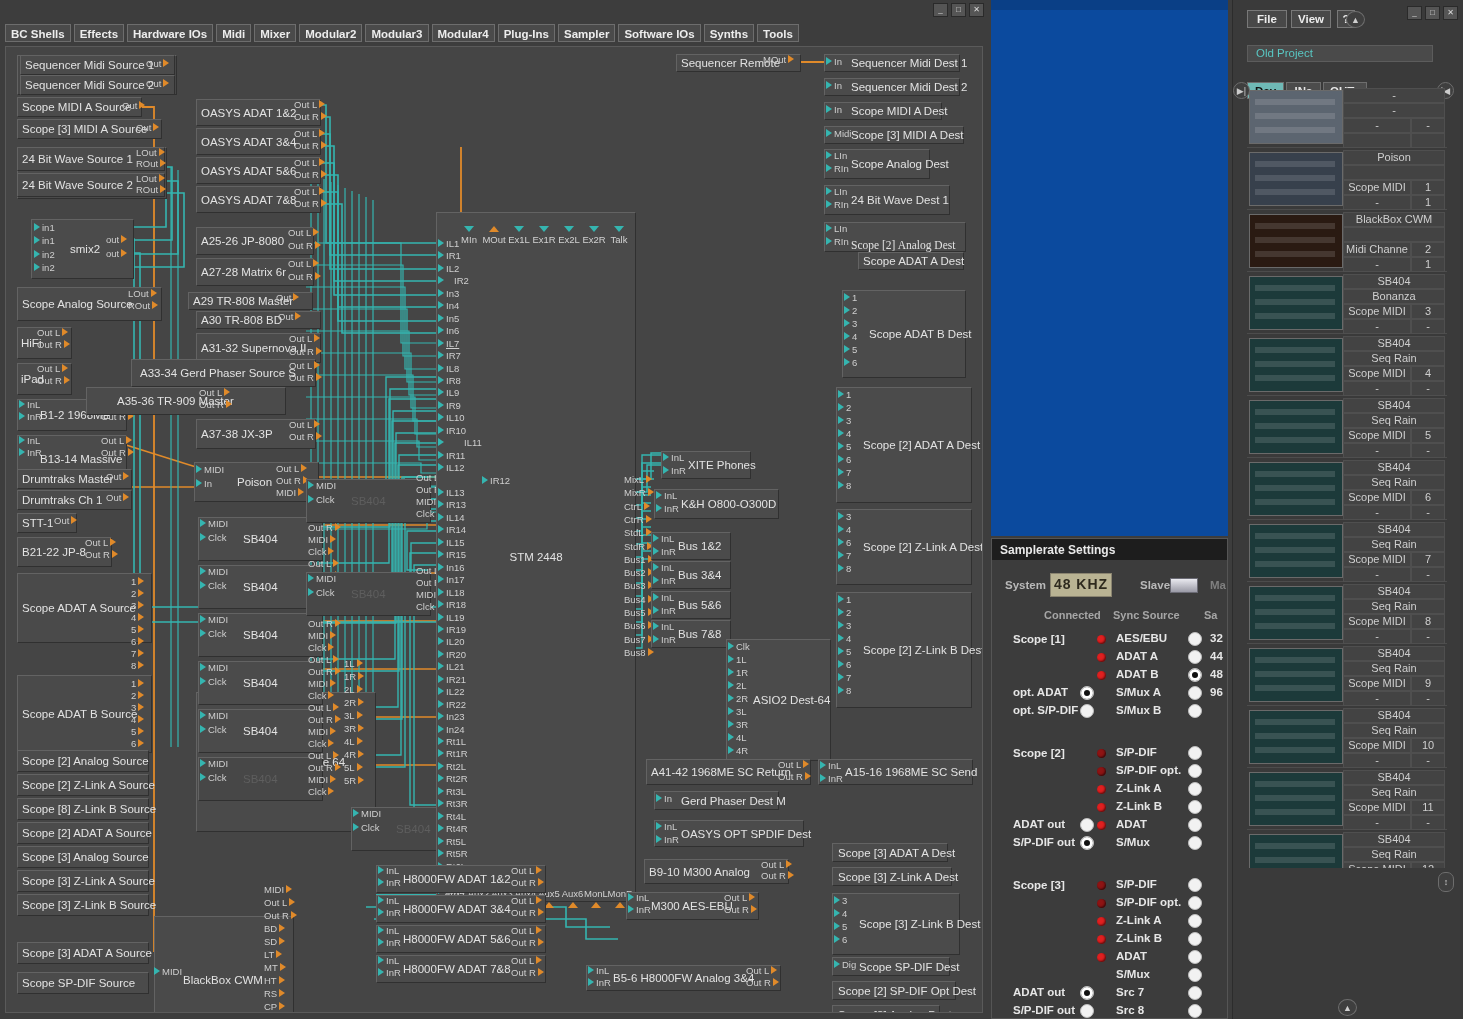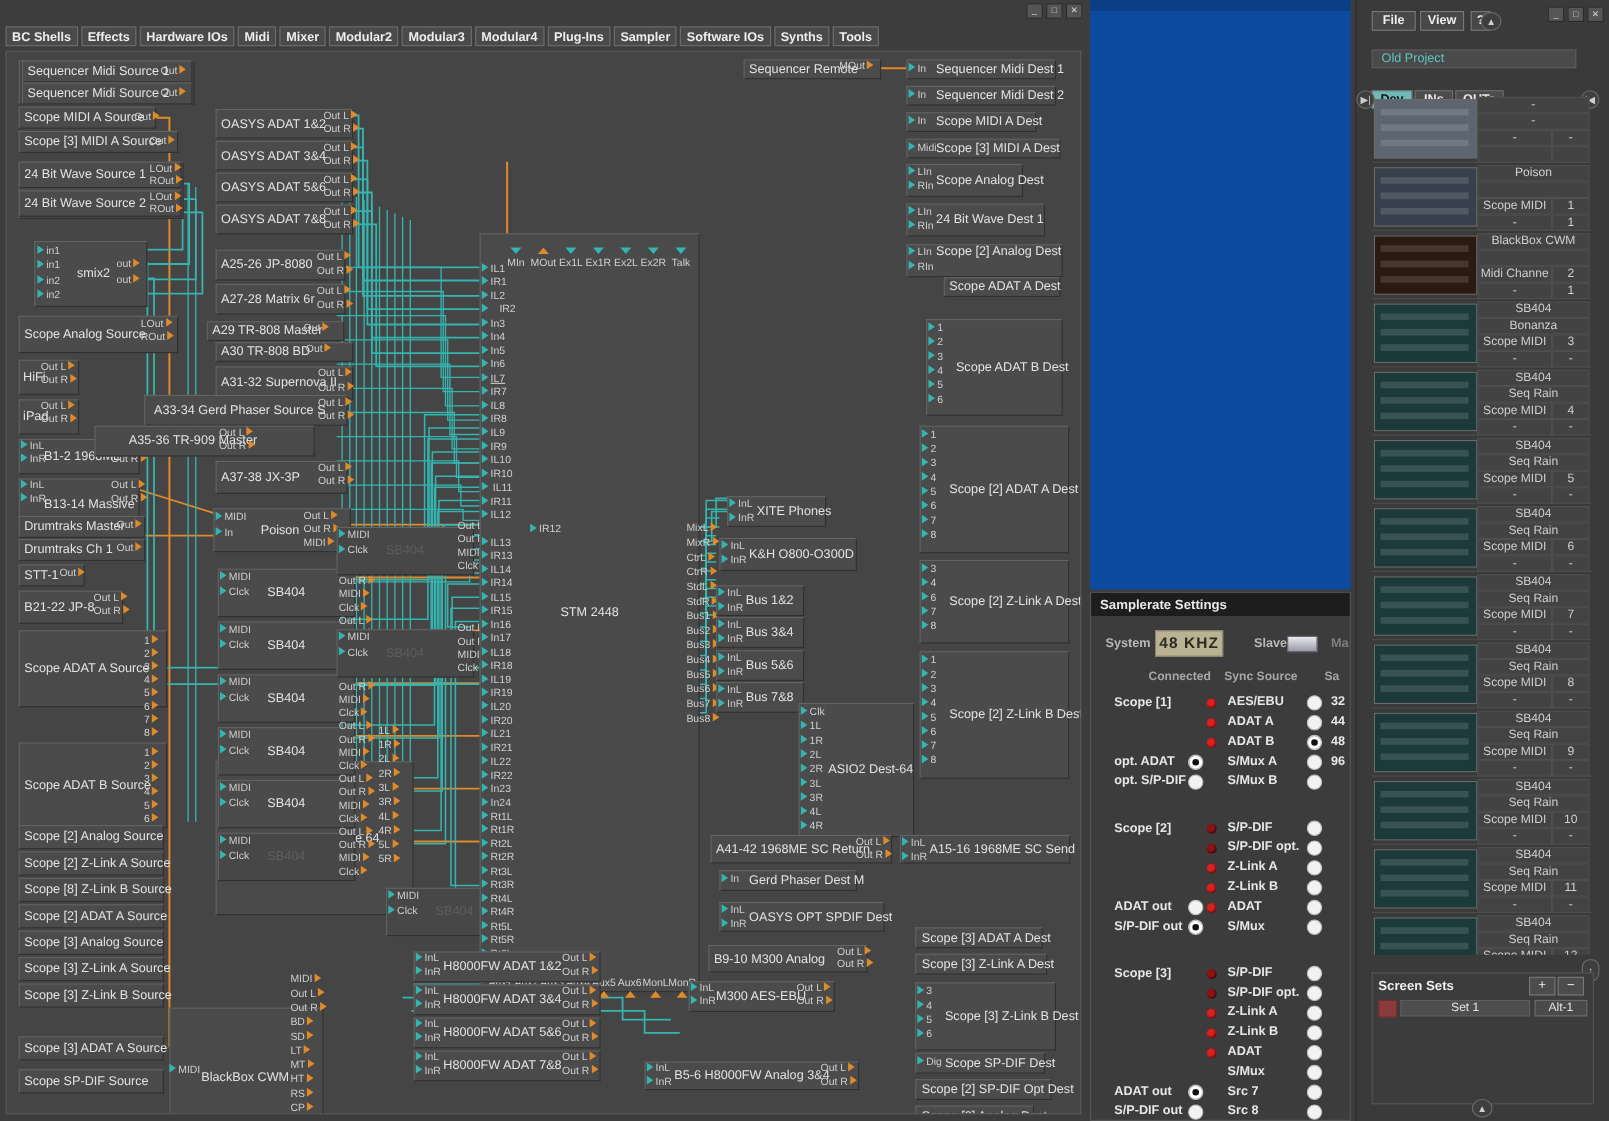--- a/index.html
+++ b/index.html
@@ -532,21 +532,21 @@
           <div class="port" style="left: 432px; top: 266.7px;"><span class="tri in"></span><span style="margin-left: 2px;">In5</span></div>
           <div class="port" style="left: 432px; top: 279.15px;"><span class="tri in"></span><span style="margin-left: 2px;">In6</span></div>
           <div class="port" style="left: 432px; top: 291.6px;"><span class="tri in"></span><span style="margin-left: 2px; text-decoration: underline;">IL7</span></div>
           <div class="port" style="left: 432px; top: 304.05px;"><span class="tri in"></span><span style="margin-left: 2px;">IR7</span></div>
           <div class="port" style="left: 432px; top: 316.5px;"><span class="tri in"></span><span style="margin-left: 2px;">IL8</span></div>
           <div class="port" style="left: 432px; top: 328.95px;"><span class="tri in"></span><span style="margin-left: 2px;">IR8</span></div>
           <div class="port" style="left: 432px; top: 341.4px;"><span class="tri in"></span><span style="margin-left: 2px;">IL9</span></div>
           <div class="port" style="left: 432px; top: 353.85px;"><span class="tri in"></span><span style="margin-left: 2px;">IR9</span></div>
           <div class="port" style="left: 432px; top: 366.3px;"><span class="tri in"></span><span style="margin-left: 2px;">IL10</span></div>
           <div class="port" style="left: 432px; top: 378.75px;"><span class="tri in"></span><span style="margin-left: 2px;">IR10</span></div>
-          <div class="port" style="left: 432px; top: 391.2px;"><span class="tri in"></span><span style="margin-left: 4px;">IL11</span></div>
+          <div class="port" style="left: 432px; top: 391.2px;"><span class="tri in"></span><span style="margin-left: 20px;">IL11</span></div>
           <div class="port" style="left: 432px; top: 403.65px;"><span class="tri in"></span><span style="margin-left: 2px;">IR11</span></div>
           <div class="port" style="left: 432px; top: 416.1px;"><span class="tri in"></span><span style="margin-left: 2px;">IL12</span></div>
           <div class="port" style="left: 432px; top: 428.55px; padding-left: 44px;"><span class="tri in"></span><span style="margin-left: 2px;">IR12</span></div>
           <div class="port" style="left: 432px; top: 441px;"><span class="tri in"></span><span style="margin-left: 2px;">IL13</span></div>
           <div class="port" style="left: 432px; top: 453.45px;"><span class="tri in"></span><span style="margin-left: 2px;">IR13</span></div>
           <div class="port" style="left: 432px; top: 465.9px;"><span class="tri in"></span><span style="margin-left: 2px;">IL14</span></div>
           <div class="port" style="left: 432px; top: 478.35px;"><span class="tri in"></span><span style="margin-left: 2px;">IR14</span></div>
           <div class="port" style="left: 432px; top: 490.8px;"><span class="tri in"></span><span style="margin-left: 2px;">IL15</span></div>
           <div class="port" style="left: 432px; top: 503.25px;"><span class="tri in"></span><span style="margin-left: 2px;">IR15</span></div>
           <div class="port" style="left: 432px; top: 515.7px;"><span class="tri in"></span><span style="margin-left: 2px;">In16</span></div>
@@ -622,21 +622,21 @@
           <div class="mod" style="left: 818px; top: 102px; width: 106px; height: 30px; align-items: center;">
             <span class="nm" style="padding-left: 26px;">Scope Analog Dest</span>
           </div>
           <div class="port" style="left: 820px; top: 104px;"><span class="tri in"></span><span style="margin-left: 2px;">LIn</span></div>
           <div class="port" style="left: 820px; top: 117px;"><span class="tri in"></span><span style="margin-left: 2px;">RIn</span></div>
           <div class="mod" style="left: 818px; top: 138px; width: 126px; height: 30px; align-items: center;">
             <span class="nm" style="padding-left: 26px;">24 Bit Wave Dest 1</span>
           </div>
           <div class="port" style="left: 820px; top: 140px;"><span class="tri in"></span><span style="margin-left: 2px;">LIn</span></div>
           <div class="port" style="left: 820px; top: 153px;"><span class="tri in"></span><span style="margin-left: 2px;">RIn</span></div>
-          <div class="mod" style="left: 818px; top: 175px; width: 142px; height: 30px; align-items: flex-start;">
+          <div class="mod" style="left: 818px; top: 175px; width: 142px; height: 30px; align-items: flex-end; font-family: Liberation Serif, serif;">
             <span class="nm" style="padding-left: 26px;">Scope [2] Analog Dest</span>
           </div>
           <div class="port" style="left: 820px; top: 177px;"><span class="tri in"></span><span style="margin-left: 2px;">LIn</span></div>
           <div class="port" style="left: 820px; top: 190px;"><span class="tri in"></span><span style="margin-left: 2px;">RIn</span></div>
           <div class="mod" style="left: 852px; top: 205px; width: 106px; height: 18px;">
             <span class="nm" style="padding-left: 4px;">Scope ADAT A Dest</span>
           </div>
           <div class="mod" style="left: 836px; top: 243px; width: 124px; height: 88px; align-items: center;">
             <span class="nm" style="padding-left: 26px;">Scope ADAT B Dest</span>
           </div>
@@ -1086,26 +1086,16 @@
             <div style="position:absolute;left:5px;top:22px;width:80px;height:6px;background:rgba(255,255,255,.13)"></div>
           </div>
           <div class="fld" style="left: 96px; top: 2px; width: 102px;">SB404</div>
           <div class="fld" style="left: 96px; top: 17px; width: 102px;">Seq Rain</div>
           <div class="fld" style="left: 96px; top: 32px; width: 68px;">Scope MIDI</div>
           <div class="fld" style="left: 164px; top: 32px; width: 34px;">12</div>
         </div>
       </div>
     <div class="arrowbox" style="left:205px;top:872px;width:14px;height:18px;border-radius:7px;">↕</div>
 
-    <div id="screensets">
-      <div id="ss-title">Screen Sets</div>
-      <div class="ss-btn" style="left:142px;">+</div>
-      <div class="ss-btn" style="left:168px;">−</div>
-      <div id="ss-row">
-        <div style="position:absolute;left:0;top:0;width:15px;height:14px;background:#8a3b3b;border:1px solid #6d2f2f;"></div>
-        <div id="ss-name">Set 1</div>
-        <div id="ss-key">Alt-1</div>
-      </div>
-    </div>
     <div class="knob" style="left:105px;top:999px;">▲</div>
   </div>
 
 </div>
 
 </body></html>

